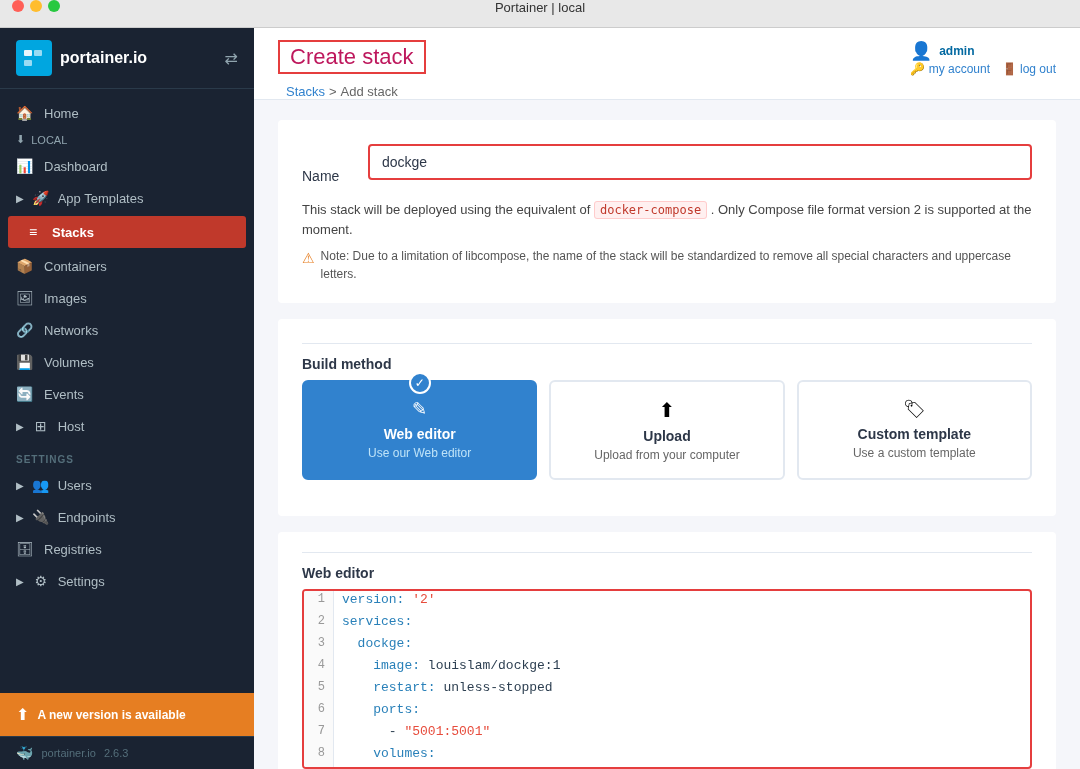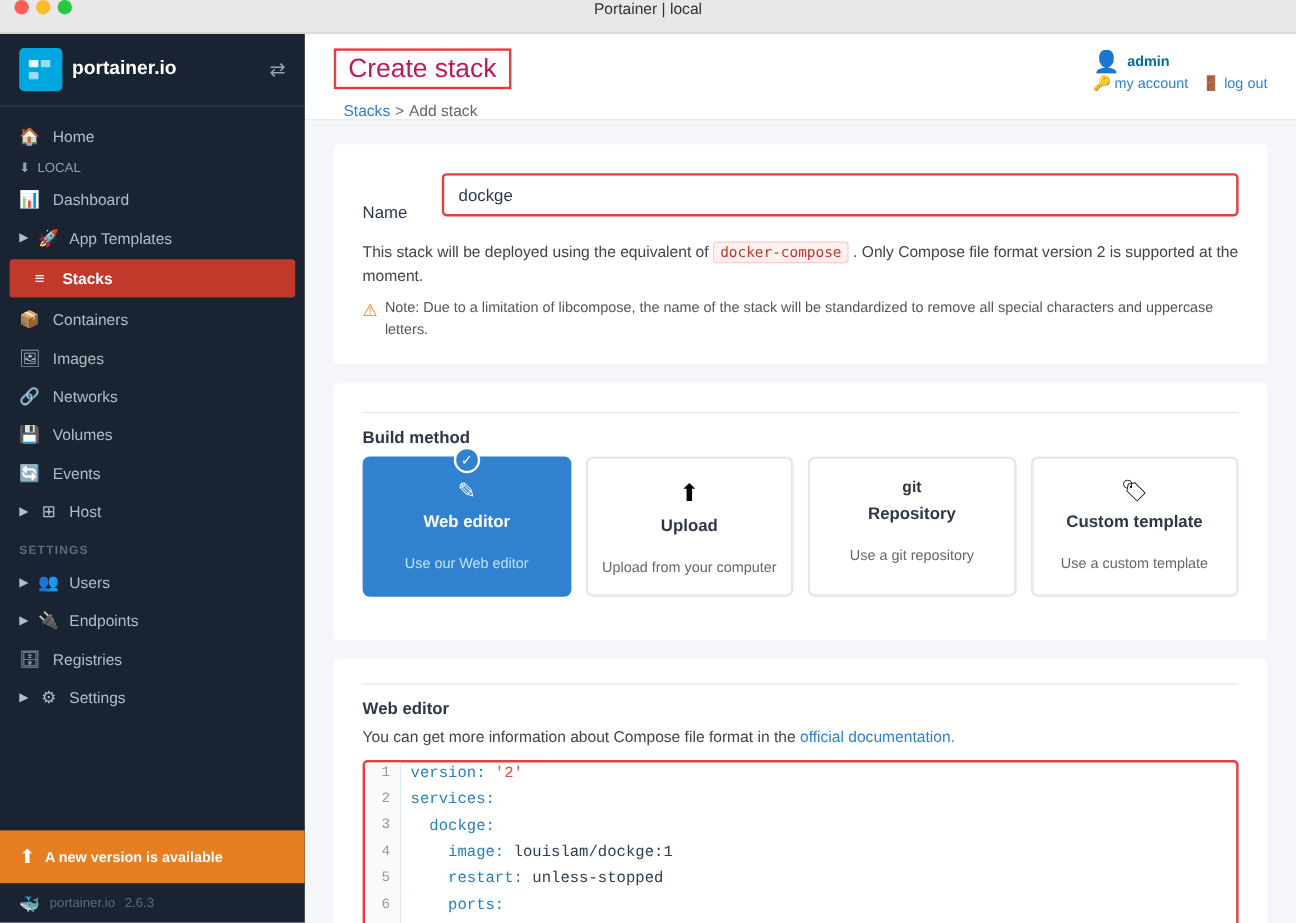--- a/index.html
+++ b/index.html
@@ -62,21 +62,21 @@
     
     
     .build-methods { display: flex; gap: 12px; margin-bottom: 16px; }
     .build-card { flex: 1; border: 2px solid #e2e8f0; border-radius: 6px; padding: 16px 12px; cursor: pointer; text-align: center; background: #fff; position: relative; }
     .build-card.active { background: #3182ce; border-color: #3182ce; color: #fff; }
     .build-card.active .build-card-title { color: #fff; }
     .build-card.active .build-card-sub { color: #bee3f8; }
     .build-card-check { position: absolute; top: -10px; left: 50%; transform: translateX(-50%); width: 22px; height: 22px; background: #3182ce; border-radius: 50%; display: flex; align-items: center; justify-content: center; color: #fff; font-size: 12px; border: 2px solid #fff; }
     .build-card-icon { font-size: 18px; margin-bottom: 6px; }
     .build-card-title { font-size: 14px; font-weight: 700; color: #2d3748; }
-    .build-card-sub { font-size: 12px; color: #666; margin-top: 20px; }
+    .build-card-sub { font-size: 12px; color: #666; margin-top: 4px; }
     
     
     .web-editor-section { background: #fff; border-radius: 4px; padding: 16px 24px; }
     .web-editor-info { font-size: 13px; color: #444; margin-bottom: 12px; }
     .web-editor-info a { color: #3182ce; cursor: pointer; }
     .code-editor { border: 2px solid #e53e3e; border-radius: 4px; background: #fff; font-family: 'Courier New', monospace; font-size: 13px; overflow: hidden; }
     .code-line { display: flex; min-height: 22px; }
     .line-num { width: 30px; text-align: right; padding: 1px 8px 1px 0; color: #999; background: #fafafa; border-right: 1px solid #e2e8f0; font-size: 12px; user-select: none; flex-shrink: 0; }
     .line-content { padding: 1px 8px; flex: 1; white-space: pre; }
     .kw-blue { color: #2980b9; }
@@ -274,40 +274,31 @@
             <div class="build-card-title">Web editor</div>
             <div class="build-card-sub">Use our Web editor</div>
           </div>
 
           <div class="build-card">
             <div class="build-card-icon" style="font-size:20px;">⬆</div>
             <div class="build-card-title">Upload</div>
             <div class="build-card-sub">Upload from your computer</div>
           </div>
 
-          <div class="build-card">
-            <div class="build-card-icon" style="font-size:13px;font-weight:700;color:#333;">git</div>
-            <div class="build-card-title">Repository</div>
-            <div class="build-card-sub">Use a git repository</div>
-          </div>
 
           <div class="build-card">
             <div class="build-card-icon">🏷</div>
             <div class="build-card-title">Custom template</div>
             <div class="build-card-sub">Use a custom template</div>
           </div>
         </div>
       </div>
 
       <div class="web-editor-section">
         <div class="section-title">Web editor</div>
-        <p class="web-editor-info">
-          <span>You can get more information about Compose file format in the</span>
-          <a>official documentation.</a>
-        </p>
         <div class="code-editor">
           <div class="code-line">
             <span class="line-num">1</span>
             <span class="line-content"><span class="kw-blue">version: </span><span class="kw-string">'2'</span></span>
           </div>
           <div class="code-line">
             <span class="line-num">2</span>
             <span class="line-content"><span class="kw-blue">services:</span></span>
           </div>
           <div class="code-line">

